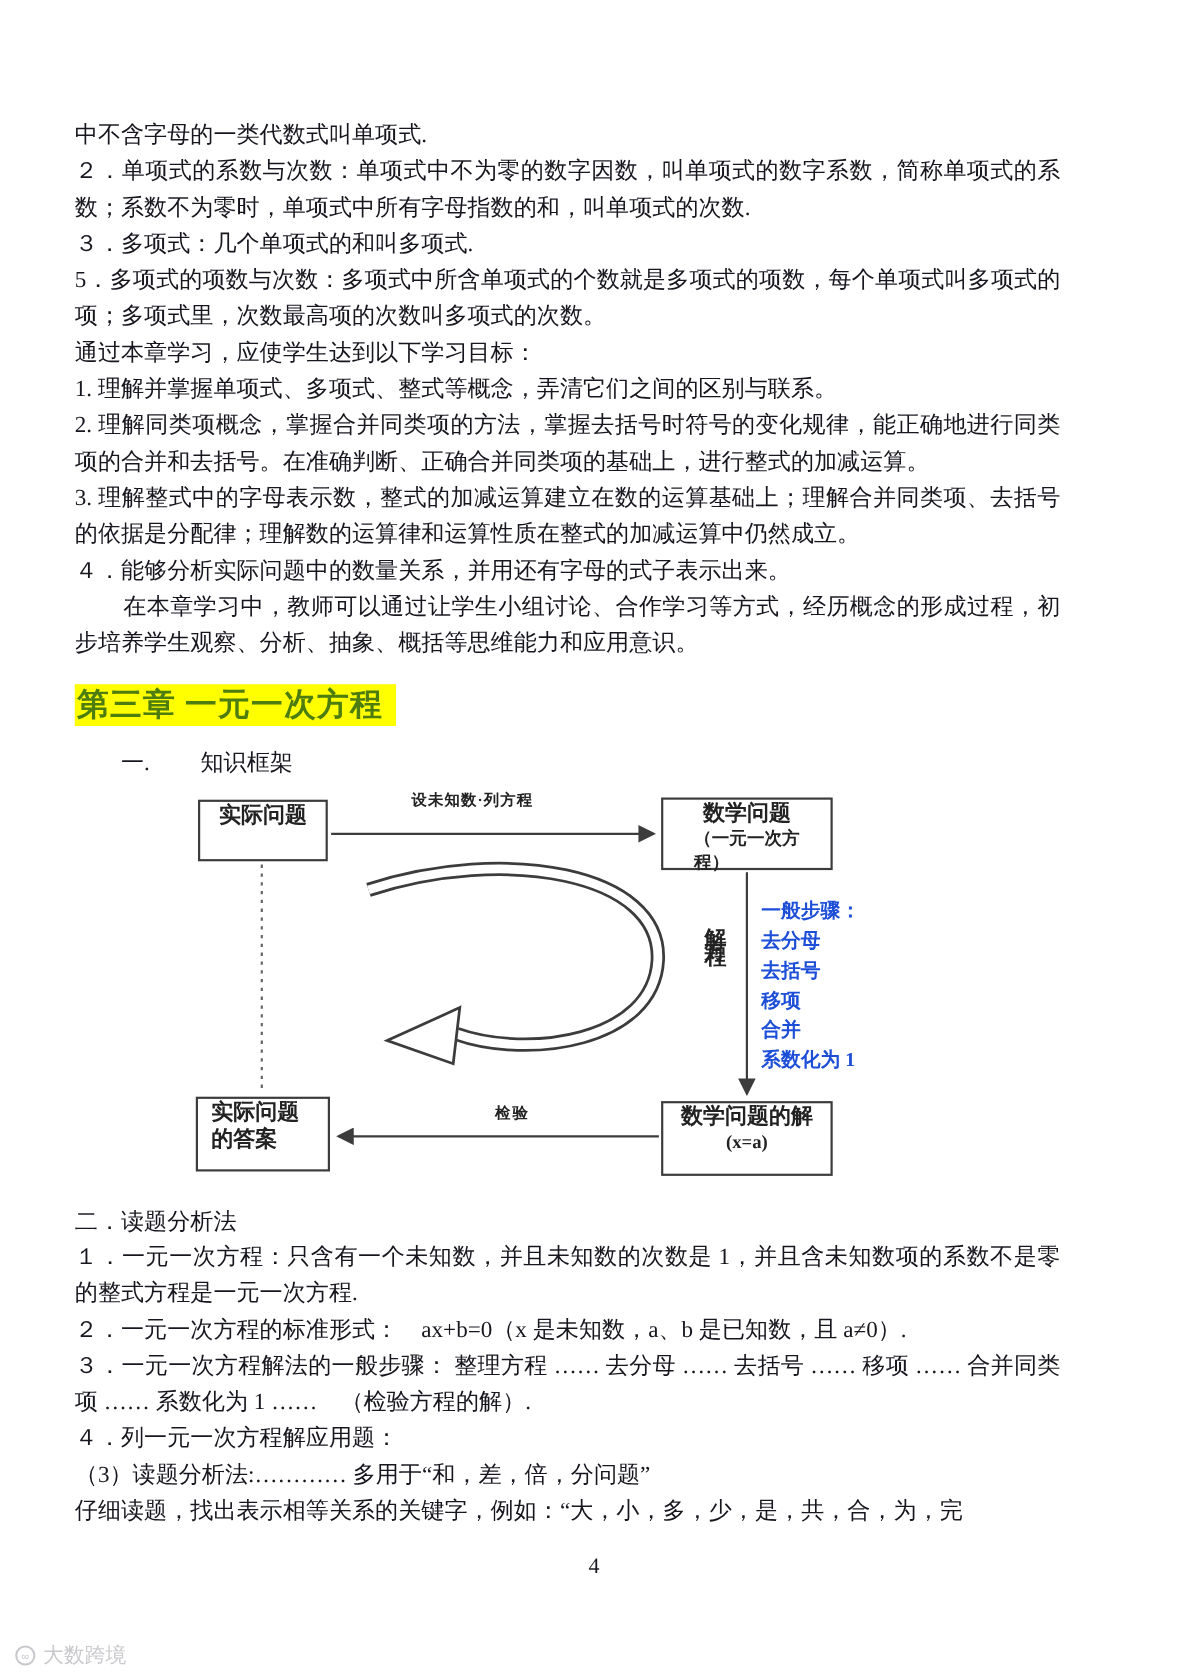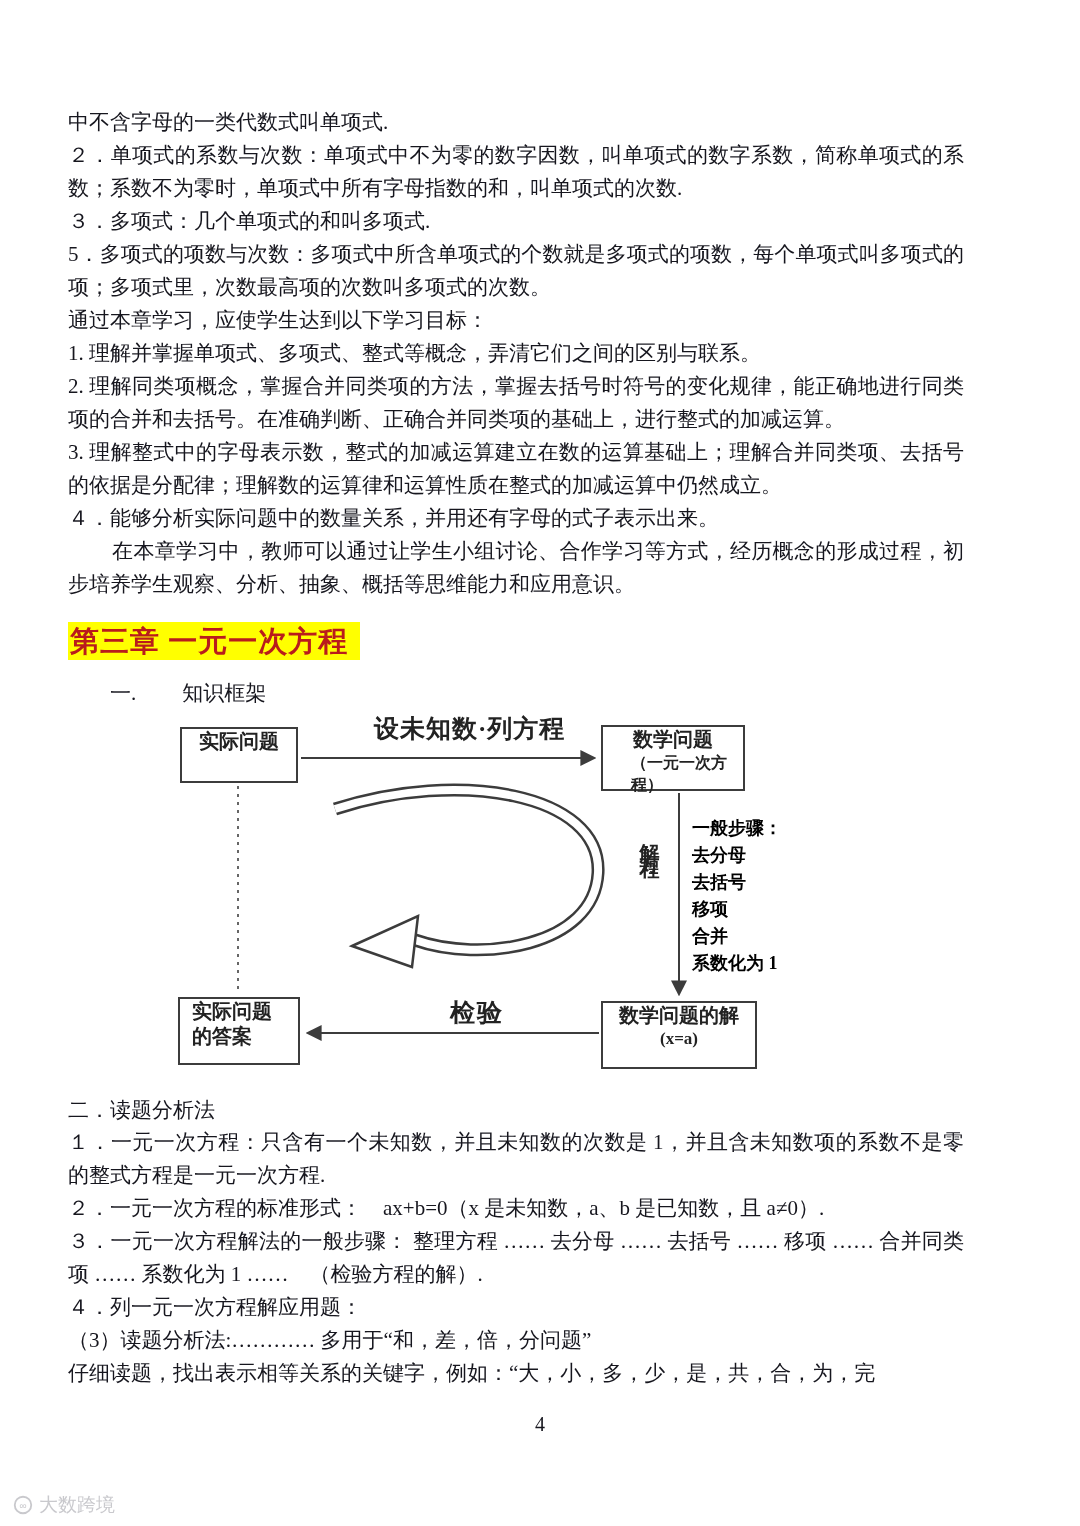--- a/index.html
+++ b/index.html
@@ -22,21 +22,21 @@
   .indent { text-indent: 2.1em; }
   .chapter-title {
     margin: 18px 0 0 0;
     font-size: 29px;
     line-height: 44px;
     font-weight: bold;
     letter-spacing: 1px;
   }
   .chapter-title .hl {
     background: #ffff00;
-    color: #b91c1c;
+    color: #4d7c0f;
     padding: 3px 12px 3px 2px;
   }
   .section-line { margin-top: 15px; font-size: 21px; line-height: 31px; }
   .framework-line { padding-left: 42px; }
   .sec-gap { display: inline-block; width: 46px; }
 
   
   .diagram {
     position: relative;
     width: 700px; height: 370px;
@@ -45,32 +45,32 @@
   .diagram-lines { position: absolute; left: 0; top: 0; width: 700px; height: 370px; }
   .dbox {
     position: absolute;
     border: 2px solid #3c3c3c;
     background: #fff;
     display: flex; flex-direction: column;
     align-items: center; 
     font-weight: bold; font-size: 20px; line-height: 25px; color: #222;
   }
   .box-real      { left: 52px;  top: 14px;  width: 118px; height: 56px; }
-  .box-math      { left: 473px; top: 12px;  width: 144px; height: 66px; }
+  .box-math      { left: 473px; top: 12px;  width: 156px; height: 66px; }
   .box-math .sub { font-size: 16px; line-height: 22px; margin-left: 28px; }
   .box-solution  { left: 473px; top: 288px; width: 156px; height: 68px; }
   .box-solution .sub { font-size: 17px; line-height: 22px; }
   .box-answer    { left: 50px;  top: 284px; width: 122px; height: 68px; align-items: flex-start; padding-left: 12px; }
-  .dlabel { position: absolute; font-weight: bold; color: #222; font-size: 25px; line-height: 24px; }
+  .dlabel { position: absolute; font-weight: bold; color: #222; font-size: 14px; line-height: 24px; }
   .label-setup { left: 246px; top: 4px;  letter-spacing: 1px; }
   .label-solve { left: 510px; top: 114px; writing-mode: vertical-rl; letter-spacing: 9px; font-size: 20px; }
   .label-check { left: 278px; top: 288px; letter-spacing: 2px; margin-left: 44px; }
   .dsteps {
     position: absolute; left: 564px; top: 102px;
-    font-weight: bold; font-size: 18px; line-height: 27px; color: #000000;
+    font-weight: bold; font-size: 18px; line-height: 27px; color: #1d4ed8;
   }
 
   .concepts-line { margin-top: 12px; }
   .page-number {
     position: absolute; left: 0; right: 0; bottom: 90px;
     text-align: center; font-size: 20px; color: #16161e;
   }
   .watermark {
     position: absolute; left: 12px; bottom: 8px;
     display: flex; align-items: center; gap: 5px;

